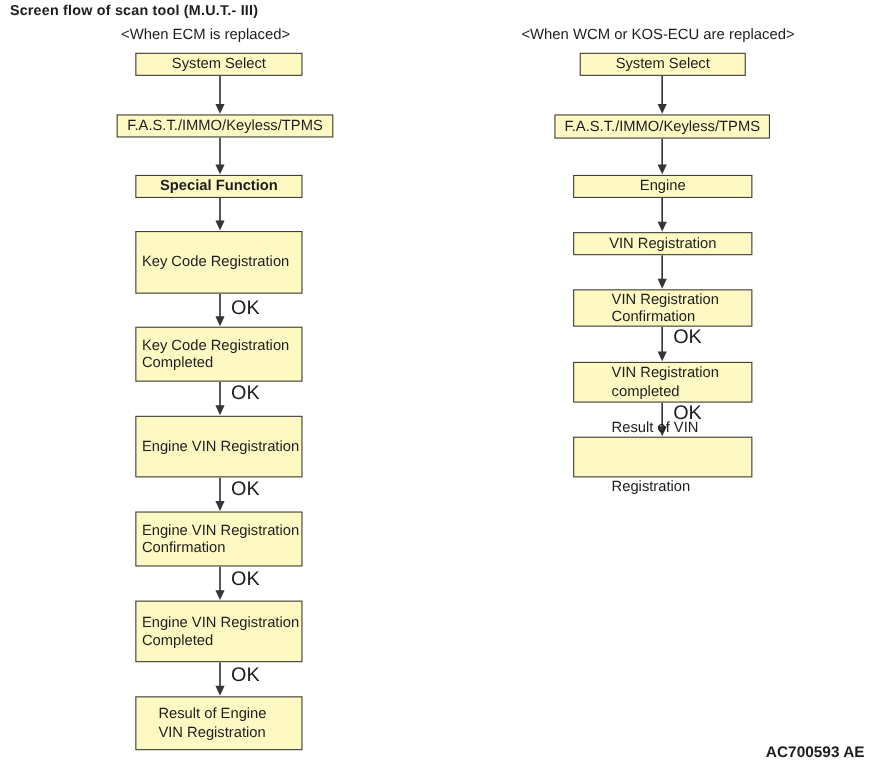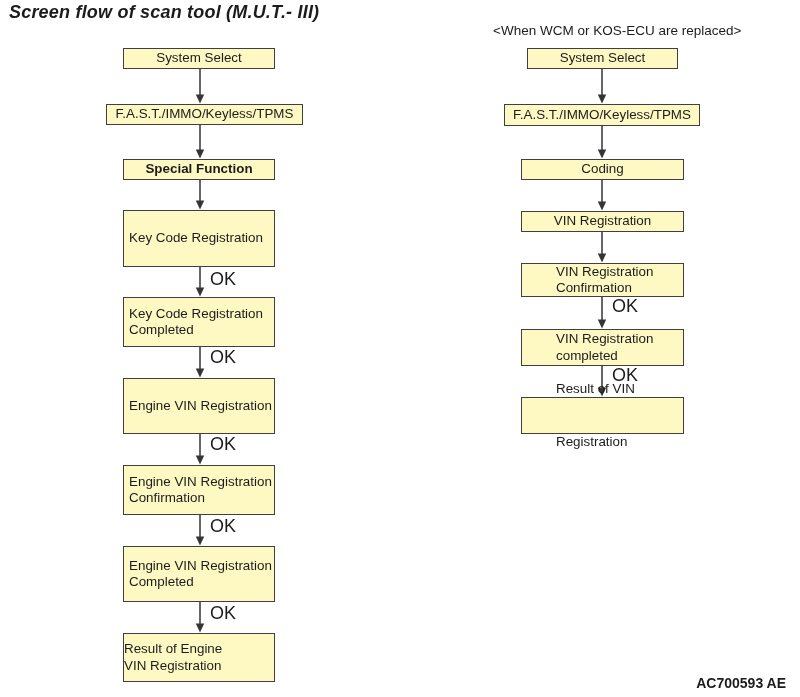--- a/index.html
+++ b/index.html
@@ -13,25 +13,24 @@
     height: 697px;
     background: #ffffff;
     font-family: "Liberation Sans", sans-serif;
     color: #1c1c1c;
     overflow: hidden;
   }
   .diagram-title {
     position: absolute;
     left: 9px;
     top: 2px;
-    font-size: 18px;
+    font-size: 13px;
     font-weight: bold;
     white-space: nowrap;
     letter-spacing: 0.2px;
-    font-style: italic;
   }
   .col-header {
     position: absolute;
     top: 23px;
     font-size: 13.5px;
     white-space: nowrap;
   }
   .node {
     position: absolute;
     box-sizing: border-box;
@@ -67,21 +66,22 @@
     pointer-events: none;
   }
   #arrows line    { stroke: #353535; stroke-width: 1.5; }
   #arrows polygon { fill: #353535; stroke: none; }
 </style>
 </head>
 <body>
 
 <div class="canvas" id="canvas">
   <div class="diagram-title">Screen flow of scan tool (M.U.T.- III)</div>
-  <div class="col-header" id="header-1" style="left: 493px;">&lt;When WCM or KOS-ECU are replaced&gt;</div>
+  <div class="col-header" id="header-0" style="left: 110px;">&lt;When ECM is replaced&gt;</div>
+  <div class="col-header" id="header-1" style="left: 474px;">&lt;When WCM or KOS-ECU are replaced&gt;</div>
   <svg id="arrows" width="800" height="697">
       <line x1="200" y1="69" x2="200" y2="97"></line>
       <polygon points="195.8,94.5 204.2,94.5 200,103.5"></polygon>
       <line x1="200" y1="125" x2="200" y2="152"></line>
       <polygon points="195.8,149.5 204.2,149.5 200,158.5"></polygon>
       <line x1="200" y1="180" x2="200" y2="203"></line>
       <polygon points="195.8,200.5 204.2,200.5 200,209.5"></polygon>
       <line x1="200" y1="267" x2="200" y2="290"></line>
       <polygon points="195.8,287.5 204.2,287.5 200,296.5"></polygon>
       <line x1="200" y1="347" x2="200" y2="371"></line>
@@ -126,37 +126,37 @@
       <div>Engine VIN Registration</div>
     </div>
     <div class="node left" style="left: 123px; top: 465px; width: 152px; height: 50px; padding-left: 5px;">
       <div>Engine VIN Registration</div>
       <div>Confirmation</div>
     </div>
     <div class="node left" style="left: 123px; top: 546px; width: 152px; height: 56px; padding-left: 5px;">
       <div>Engine VIN Registration</div>
       <div>Completed</div>
     </div>
-    <div class="node left" style="left: 123px; top: 633px; width: 152px; height: 49px; padding-left: 0;">
+    <div class="node left" style="left: 123px; top: 633px; width: 152px; height: 49px; padding-left: 20px;">
       <div>Result of Engine</div>
       <div>VIN Registration</div>
     </div>
     <div class="ok-label" style="left: 210px; top: 272px;">OK</div>
     <div class="ok-label" style="left: 210px; top: 350px;">OK</div>
     <div class="ok-label" style="left: 210px; top: 437px;">OK</div>
     <div class="ok-label" style="left: 210px; top: 519px;">OK</div>
     <div class="ok-label" style="left: 210px; top: 606px;">OK</div>
     <div class="node center" style="left: 527px; top: 48px; width: 151px; height: 21px;">
       <div>System Select</div>
     </div>
     <div class="node center" style="left: 504px; top: 104px; width: 196px; height: 22px;">
       <div>F.A.S.T./IMMO/Keyless/TPMS</div>
     </div>
     <div class="node center" style="left: 521px; top: 159px; width: 163px; height: 21px;">
-      <div>Coding</div>
+      <div>Engine</div>
     </div>
     <div class="node center" style="left: 521px; top: 211px; width: 163px; height: 21px;">
       <div>VIN Registration</div>
     </div>
     <div class="node left" style="left: 521px; top: 263px; width: 163px; height: 34px; padding-left: 34px;">
       <div>VIN Registration</div>
       <div>Confirmation</div>
     </div>
     <div class="node left" style="left: 521px; top: 329px; width: 163px; height: 37px; padding-left: 34px;">
       <div>VIN Registration</div>

